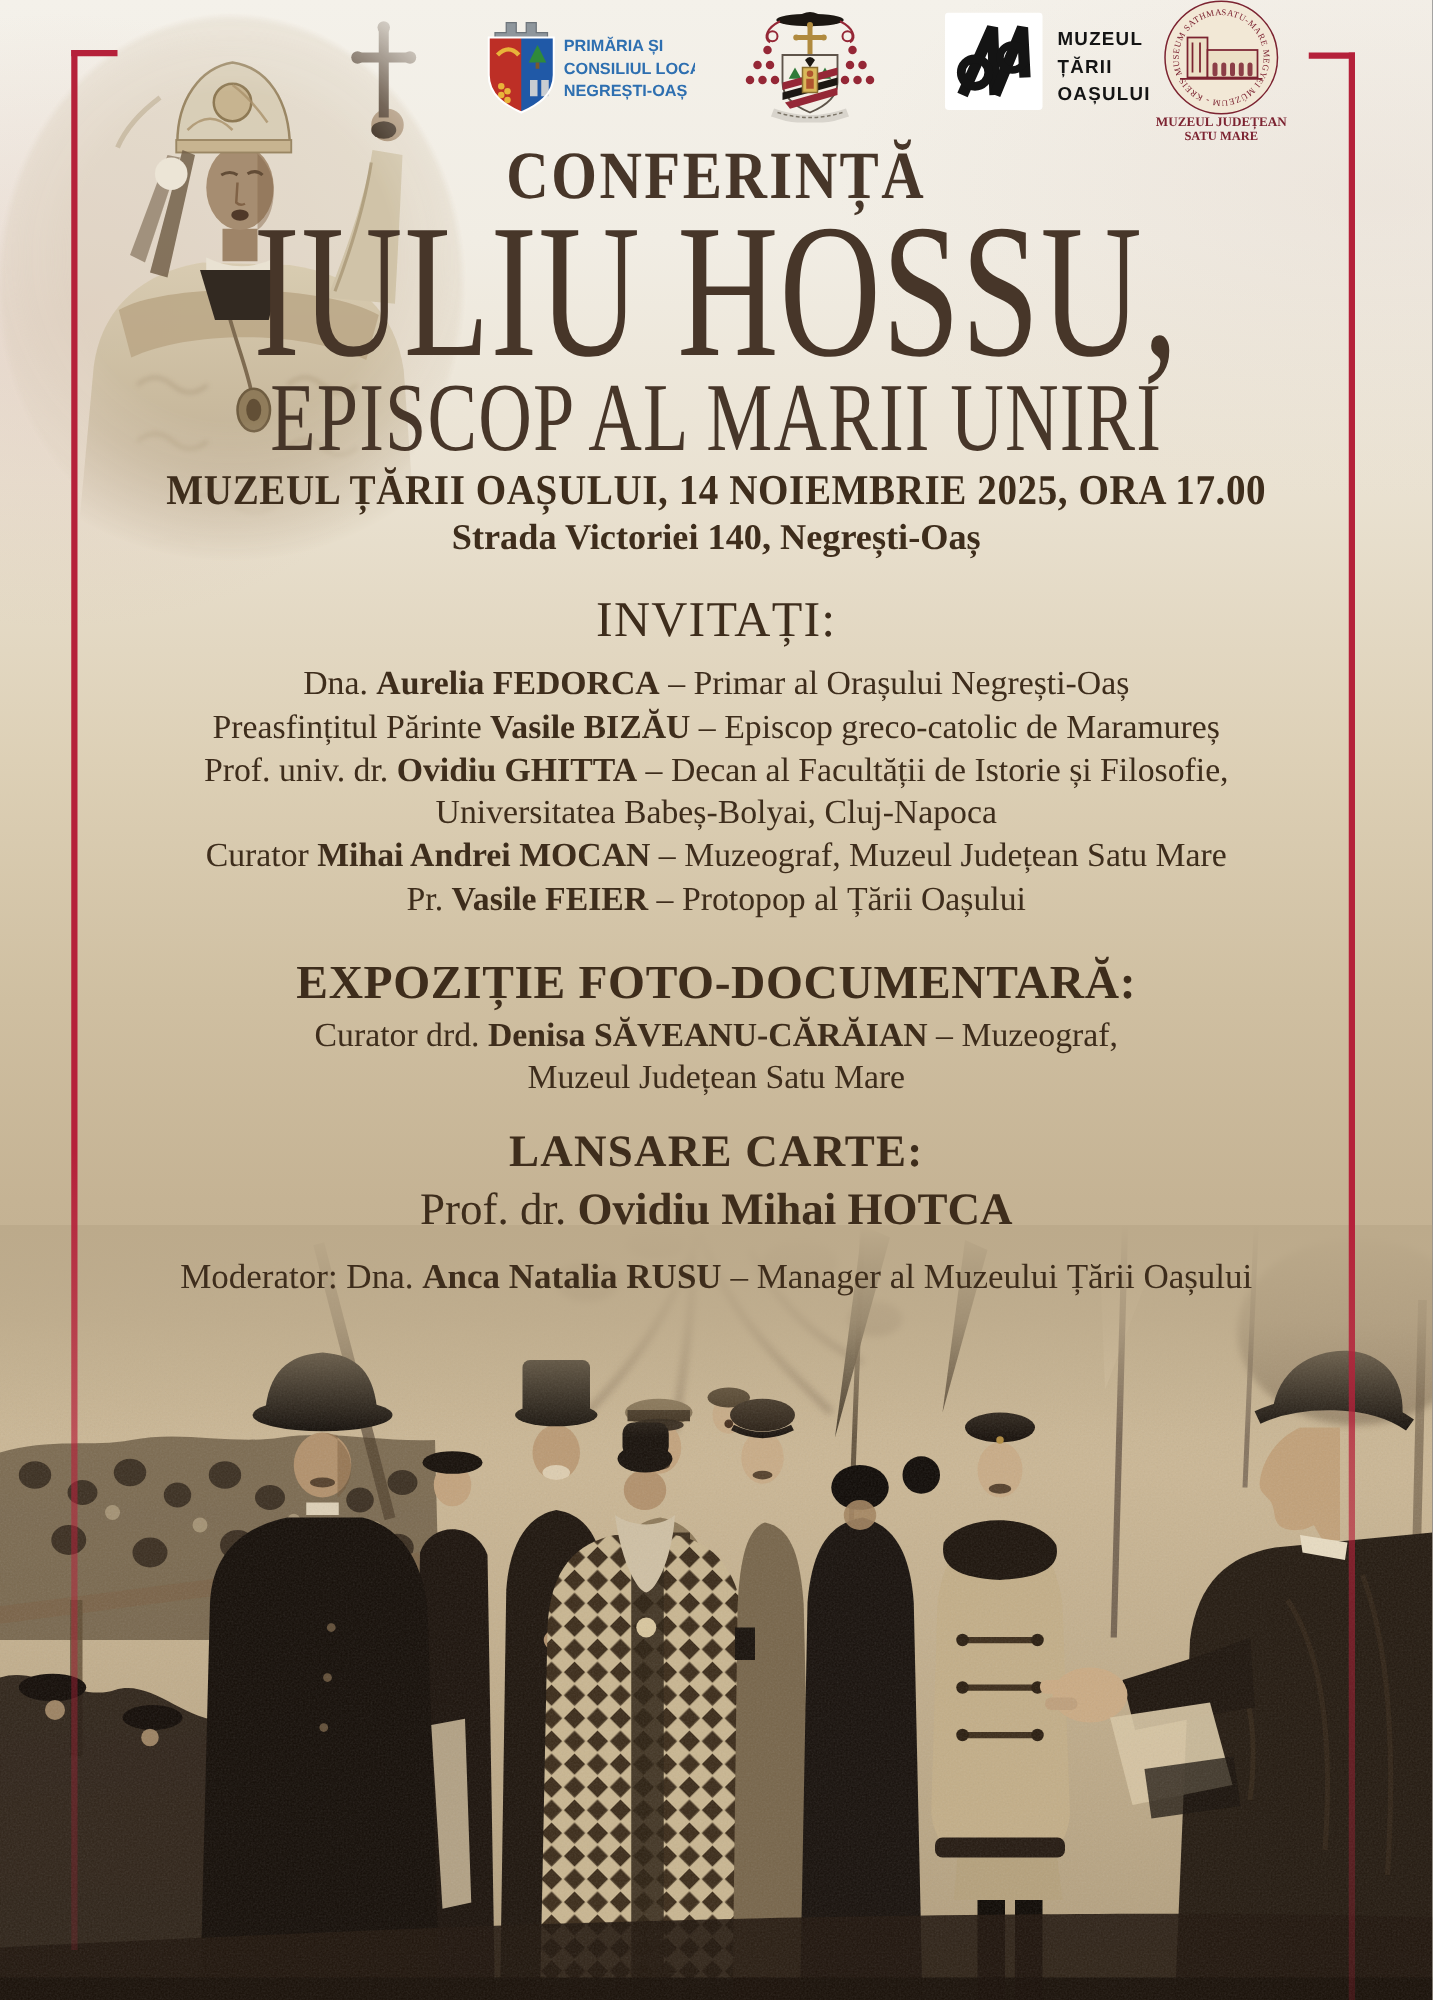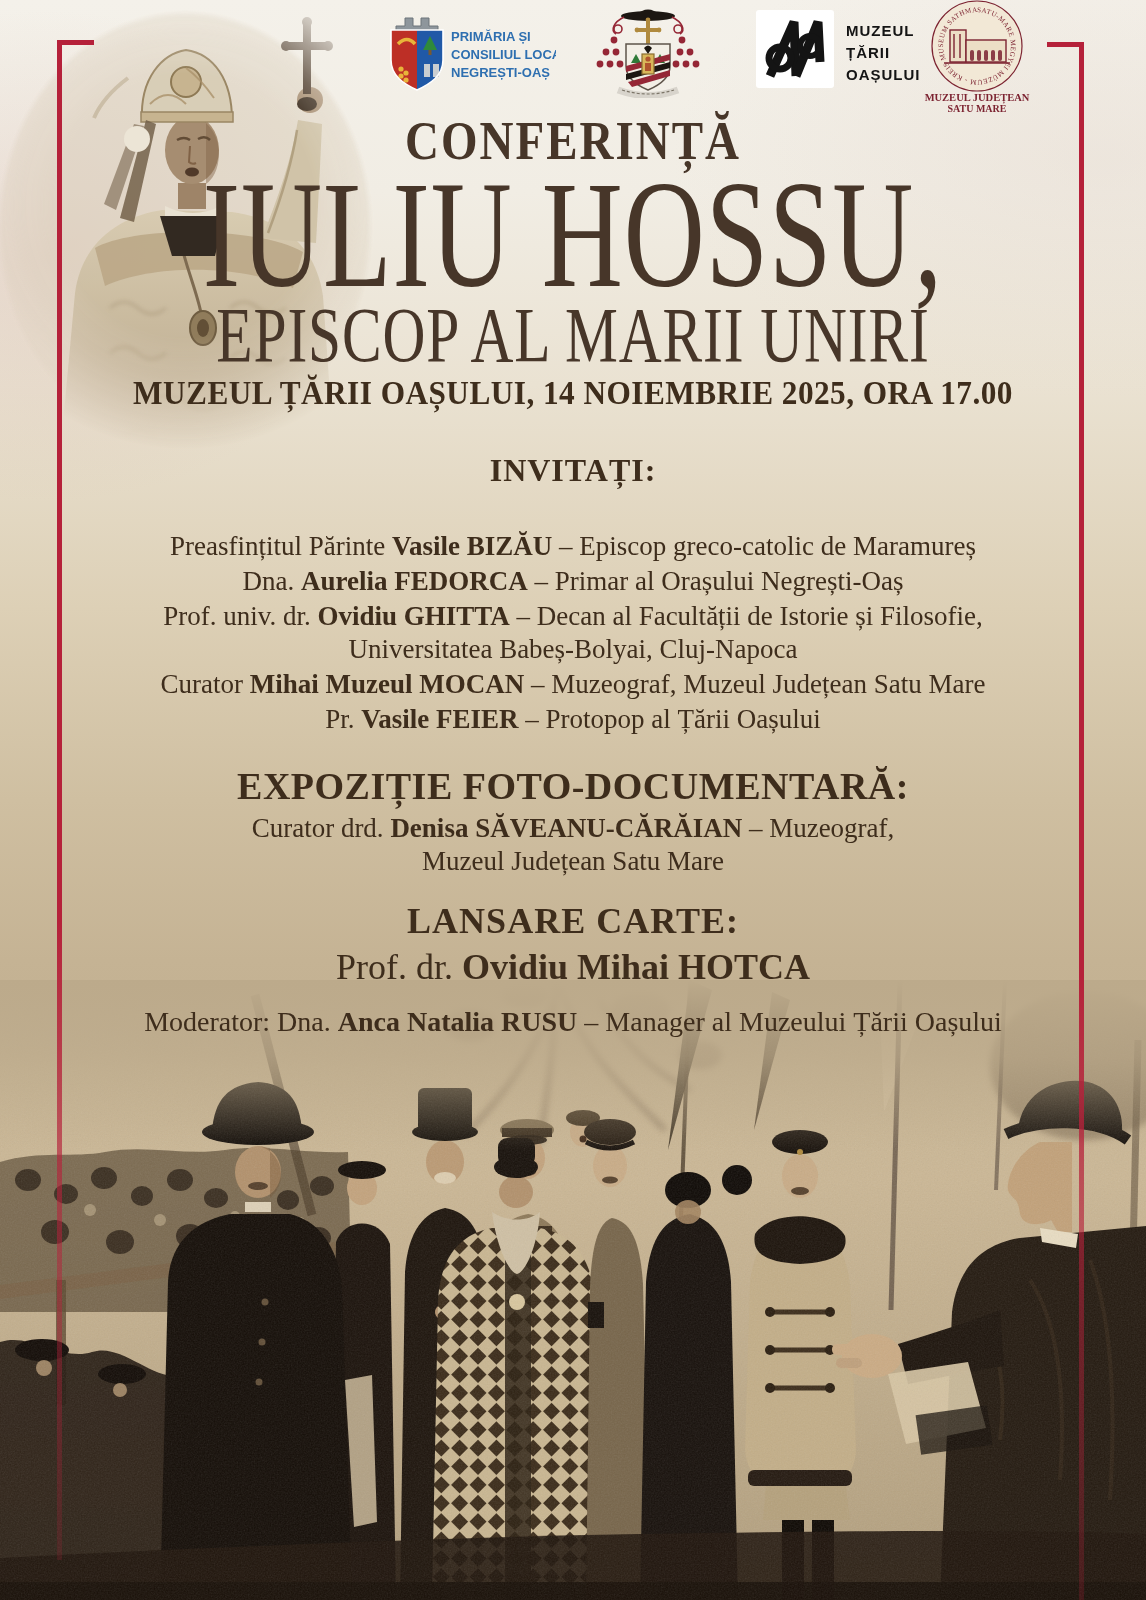--- a/index.html
+++ b/index.html
@@ -38,21 +38,21 @@
   .content{position:absolute;inset:0;z-index:20;color:#3e2d1c;text-align:center;}
   .content > *{position:absolute;left:0;width:100%;margin:0;}
   .kicker{top:110px;font-size:47px;font-weight:700;color:#473629;letter-spacing:2px;
     transform:scaleY(1.15);transform-origin:50% 0;}
   .t1{top:158px;font-size:122px;font-weight:400;color:#473629;line-height:1;letter-spacing:1px;
     transform:scale(.92,1.25);transform-origin:50% 0;white-space:nowrap;}
   .t2{top:296px;font-size:66px;font-weight:400;color:#473629;line-height:1;letter-spacing:1px;
     transform:scale(.90,1.18);transform-origin:50% 0;white-space:nowrap;}
   .venue{top:374px;font-size:34px;font-weight:700;letter-spacing:.5px;transform:scaleX(.92);transform-origin:50% 0;white-space:nowrap;}
   .address{top:414px;font-size:29px;font-weight:700;}
-  .h-invitati{top:452px;font-size:32px;font-weight:700;letter-spacing:1px;}
+  .h-invitati{top:472px;font-size:40px;font-weight:400;letter-spacing:1px;}
   .guests{top:528px;}
   .guests p{margin:2px 0;font-size:27px;line-height:1.22;}
   .h-expo{top:764px;font-size:38px;font-weight:700;letter-spacing:.5px;}
   .curator{top:812px;font-size:27px;line-height:1.24;}
   .h-lansare{top:900px;font-size:36px;font-weight:700;letter-spacing:1px;}
   .author{top:946px;font-size:36px;}
   .moderator{top:1006px;font-size:28px;}
   .rich .b{font-weight:700;}
 </style>
 </head>
@@ -459,27 +459,28 @@
         </g>
       </svg>
     </div>
   </header>
 
   <main class="content">
     <div class="kicker">CONFERINȚĂ</div>
     <h1 class="t1">IULIU HOSSU,</h1>
     <h1 class="t2">EPISCOP AL MARII UNIRI</h1>
     <div class="venue">MUZEUL ȚĂRII OAȘULUI, 14 NOIEMBRIE 2025, ORA 17.00</div>
+    <div class="address">Strada Victoriei 140, Negrești-Oaș</div>
 
     <h2 class="h-invitati">INVITAȚI:</h2>
     <div class="guests">
+      <p class="rich"><span>Dna. </span><span class="b">Aurelia FEDORCA</span><span> – Primar al Orașului Negrești-Oaș</span></p>
       <p class="rich"><span>Preasfințitul Părinte </span><span class="b">Vasile BIZĂU</span><span> – Episcop greco-catolic de Maramureș</span></p>
-      <p class="rich"><span>Dna. </span><span class="b">Aurelia FEDORCA</span><span> – Primar al Orașului Negrești-Oaș</span></p>
       <p class="rich"><span>Prof. univ. dr. </span><span class="b">Ovidiu GHITTA</span><span> – Decan al Facultății de Istorie și Filosofie,</span><br><span>Universitatea Babeș-Bolyai, Cluj-Napoca</span></p>
-      <p class="rich"><span>Curator </span><span class="b">Mihai Muzeul MOCAN</span><span> – Muzeograf, Muzeul Județean Satu Mare</span></p>
+      <p class="rich"><span>Curator </span><span class="b">Mihai Andrei MOCAN</span><span> – Muzeograf, Muzeul Județean Satu Mare</span></p>
       <p class="rich"><span>Pr. </span><span class="b">Vasile FEIER</span><span> – Protopop al Țării Oașului</span></p>
     </div>
 
     <h2 class="h-expo">EXPOZIȚIE FOTO-DOCUMENTARĂ:</h2>
     <p class="curator rich"><span>Curator drd. </span><span class="b">Denisa SĂVEANU-CĂRĂIAN</span><span> – Muzeograf,</span><br><span>Muzeul Județean Satu Mare</span></p>
 
     <h2 class="h-lansare">LANSARE CARTE:</h2>
     <p class="author rich"><span>Prof. dr. </span><span class="b">Ovidiu Mihai HOTCA</span></p>
 
     <p class="moderator rich"><span>Moderator: Dna. </span><span class="b">Anca Natalia RUSU</span><span> – Manager al Muzeului Țării Oașului</span></p>

